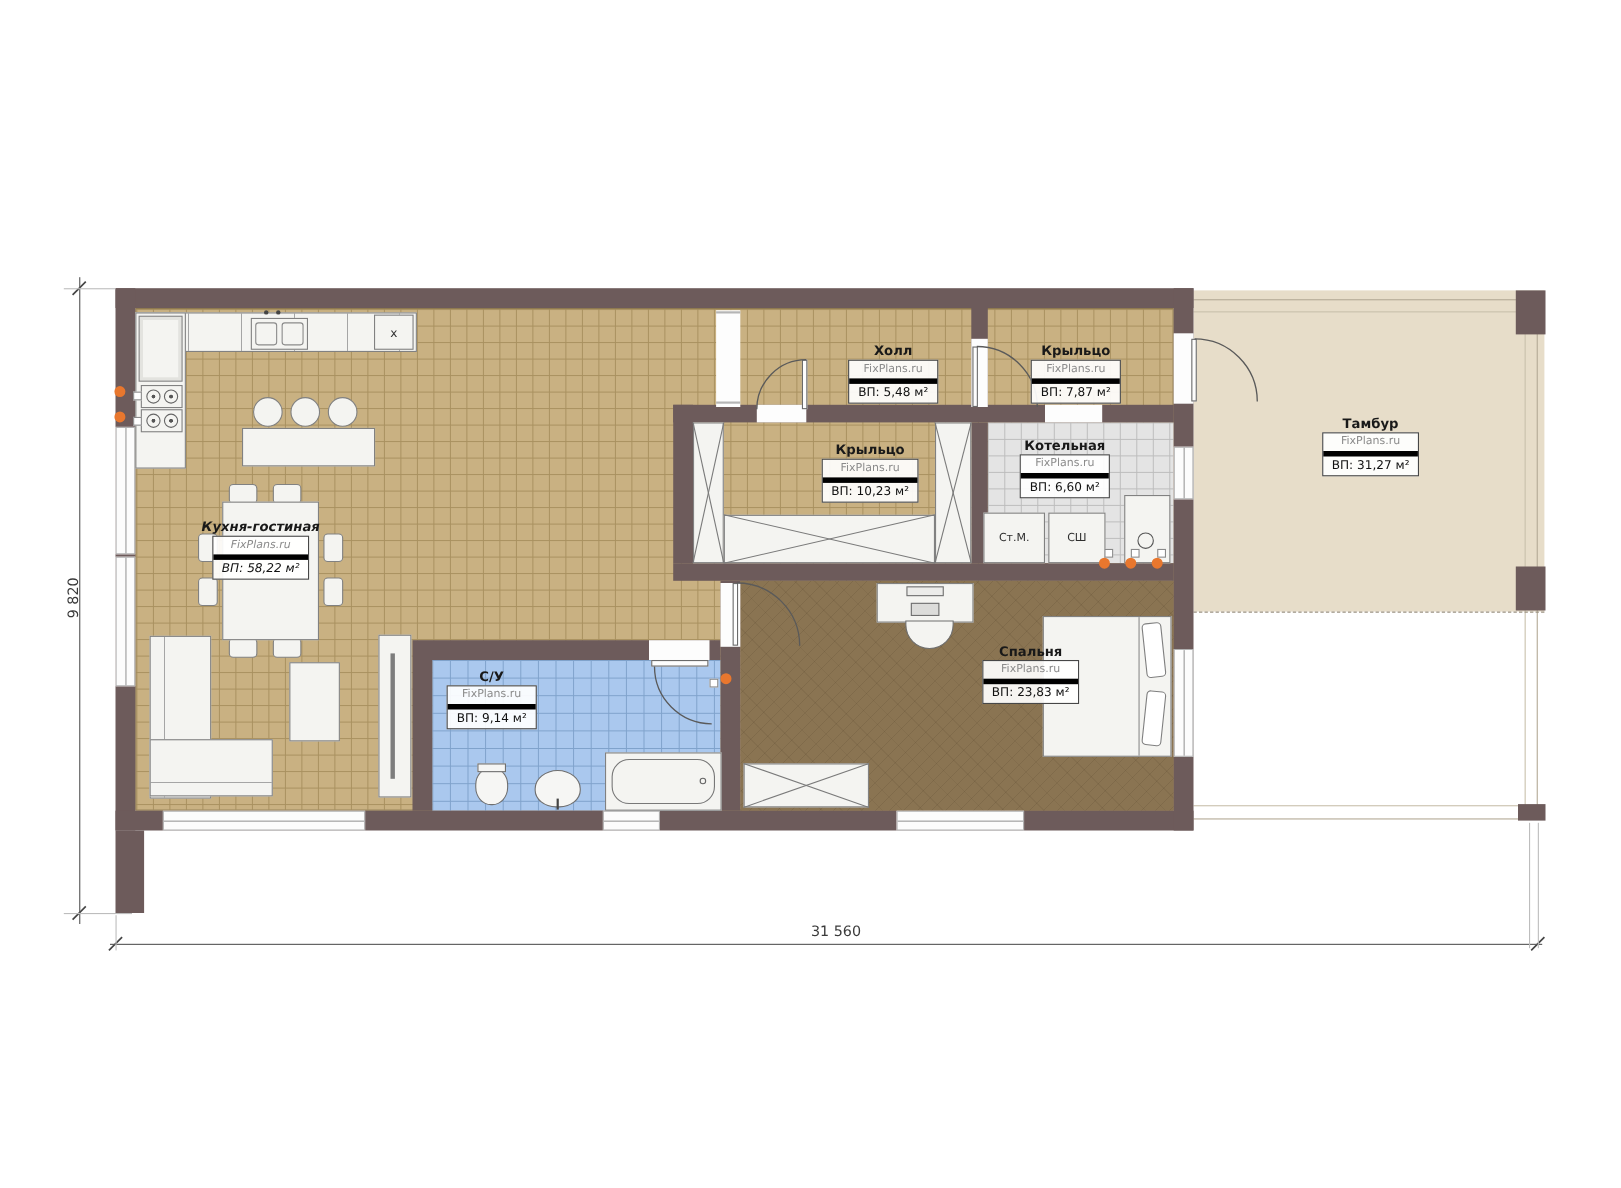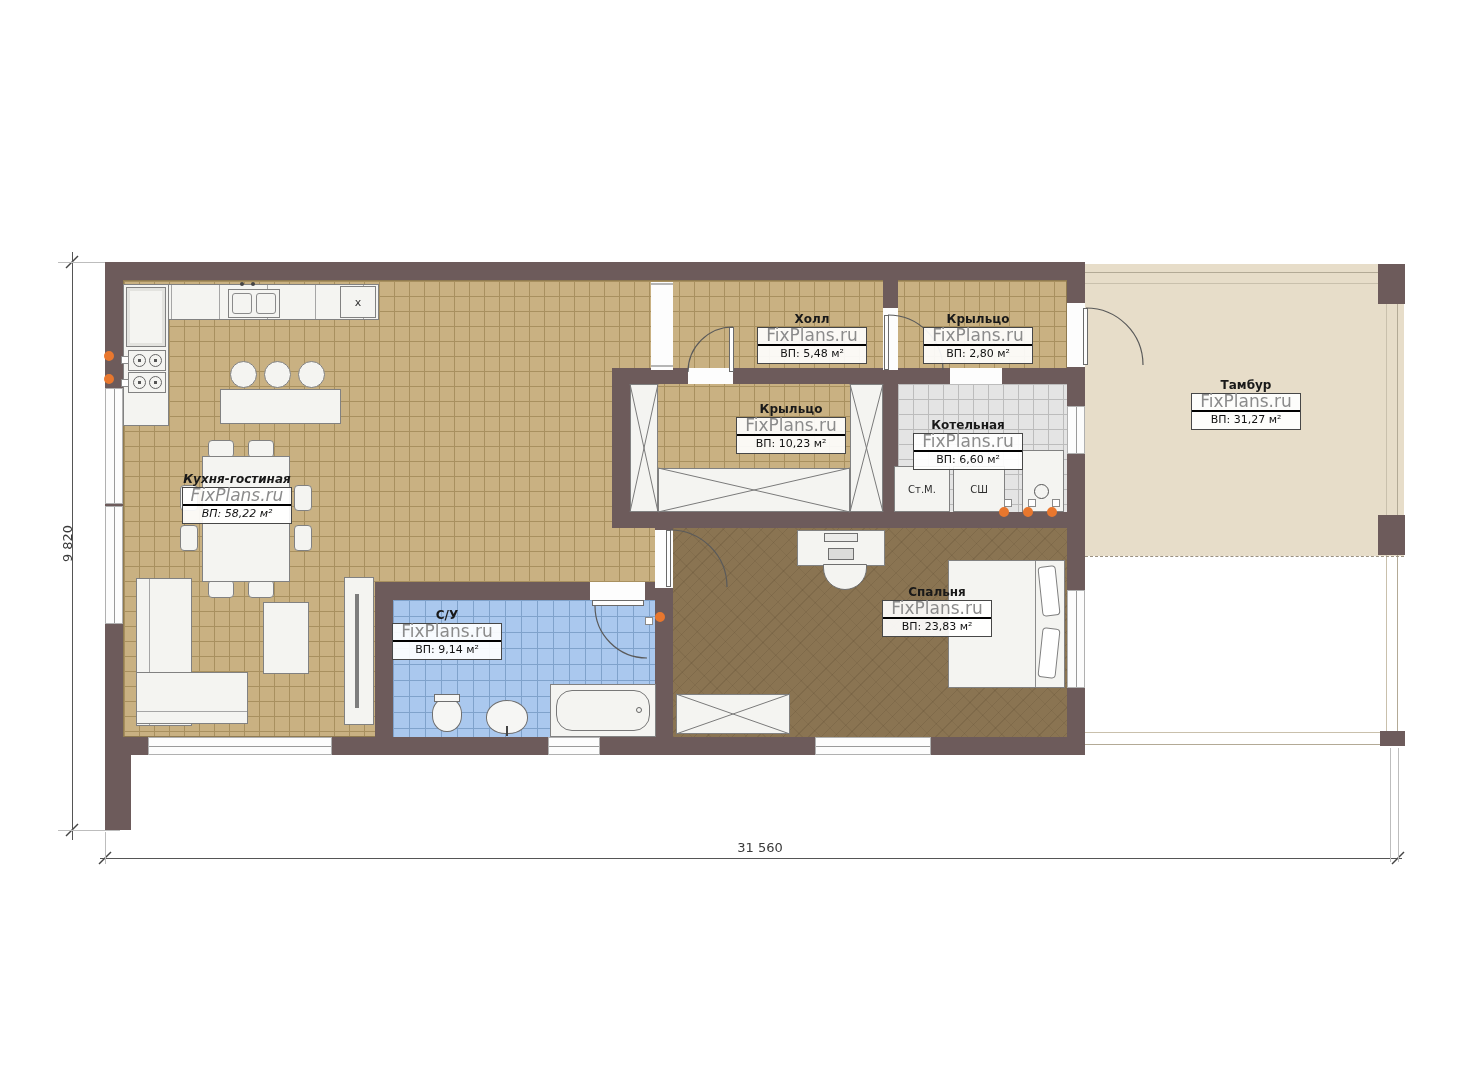--- a/index.html
+++ b/index.html
@@ -27,21 +27,21 @@
   .win{background:#fcfcfc;box-shadow:inset 0 0 0 1px #b0b0b0;}
   .win-h::after{content:"";position:absolute;left:1px;right:1px;top:50%;height:1px;background:#9a9a9a;}
   .win-v::after{content:"";position:absolute;top:1px;bottom:1px;left:50%;width:1px;background:#9a9a9a;}
   .open{background:#fdfdfd;}
   .leaf{background:#fdfdfd;border:1px solid #6a6a6a;}
   .ring{width:9px;height:9px;background:#fff;border:5px solid #e8772e;border-radius:50%;}
   .tab{width:8px;height:8px;background:#fff;border:1px solid #8a8a8a;}
   .room-tag{width:160px;text-align:center;pointer-events:none;}
   .room-tag .rname{font-size:12px;font-weight:bold;color:#191919;line-height:14px;margin-bottom:1px;}
   .room-tag .box{display:inline-block;border:1px solid #474747;background:rgba(255,255,255,0.92);}
-  .room-tag .brand{display:block;font-size:17px;color:#8b8b8b;padding:0 8px 1px;border-bottom:2px solid #000000;line-height:15px;}
+  .room-tag .brand{display:block;font-size:10px;color:#8b8b8b;padding:0 8px 1px;border-bottom:5px solid #000000;line-height:15px;}
   .room-tag .areav{display:block;font-size:11px;color:#111;padding:0 8px 1px;line-height:16px;}
   .dim-text{font-size:13px;color:#3a3a3a;}
   .stool{background:#f4f4f1;border:1px solid #818181;border-radius:50%;}
   .chair{background:#f4f4f1;border:1px solid #818181;border-radius:4px;}
   .burnbox{display:flex;gap:3px;align-items:center;justify-content:center;background:#f4f4f1;border:1px solid #818181;}
   .burner{width:11px;height:11px;border:1px solid #666;border-radius:50%;
           background:radial-gradient(circle,#555 1.5px,transparent 2px);}
   .applbl{font-size:10px;color:#2e2e2e;display:flex;align-items:center;justify-content:center;}
   .outline{border:1px solid #b3aa96;border-left:none;background:transparent;}
 </style>
@@ -212,27 +212,27 @@
   <div class="a room-tag" style="left:157px;top:472px;font-style:italic;">
     <div class="rname">Кухня-гостиная</div>
     <div class="box"><span class="brand">FixPlans.ru</span><span class="areav">ВП: 58,22 м²</span></div>
   </div>
   <div class="a room-tag" style="left:732px;top:312px;">
     <div class="rname">Холл</div>
     <div class="box"><span class="brand">FixPlans.ru</span><span class="areav">ВП: 5,48 м²</span></div>
   </div>
   <div class="a room-tag" style="left:898px;top:312px;">
     <div class="rname">Крыльцо</div>
-    <div class="box"><span class="brand">FixPlans.ru</span><span class="areav">ВП: 2,80 м²</span></div>
+    <div class="box"><span class="brand">FixPlans.ru</span><span class="areav">ВП: 7,87 м²</span></div>
   </div>
   <div class="a room-tag" style="left:711px;top:402px;">
     <div class="rname">Крыльцо</div>
     <div class="box"><span class="brand">FixPlans.ru</span><span class="areav">ВП: 10,23 м²</span></div>
   </div>
-  <div class="a room-tag" style="left:888px;top:418px;text-align:center;">
+  <div class="a room-tag" style="left:888px;top:398px;text-align:center;">
     <div class="rname">Котельная</div>
     <div class="box"><span class="brand">FixPlans.ru</span><span class="areav">ВП: 6,60 м²</span></div>
   </div>
   <div class="a room-tag" style="left:1166px;top:378px;">
     <div class="rname">Тамбур</div>
     <div class="box"><span class="brand">FixPlans.ru</span><span class="areav">ВП: 31,27 м²</span></div>
   </div>
   <div class="a room-tag" style="left:367px;top:608px;">
     <div class="rname">С/У</div>
     <div class="box"><span class="brand">FixPlans.ru</span><span class="areav">ВП: 9,14 м²</span></div>

